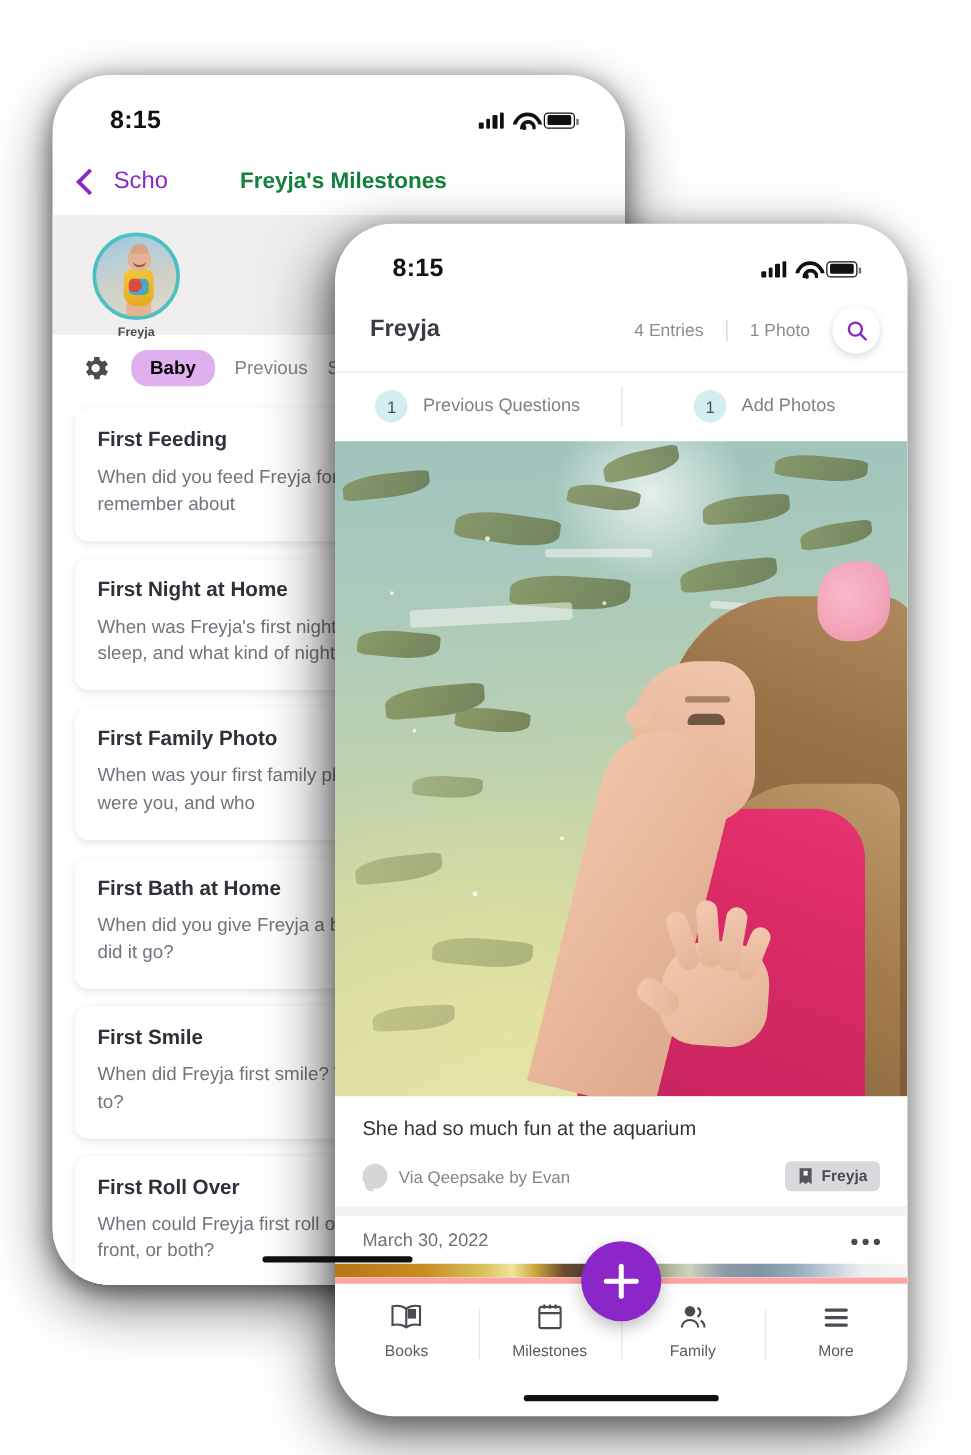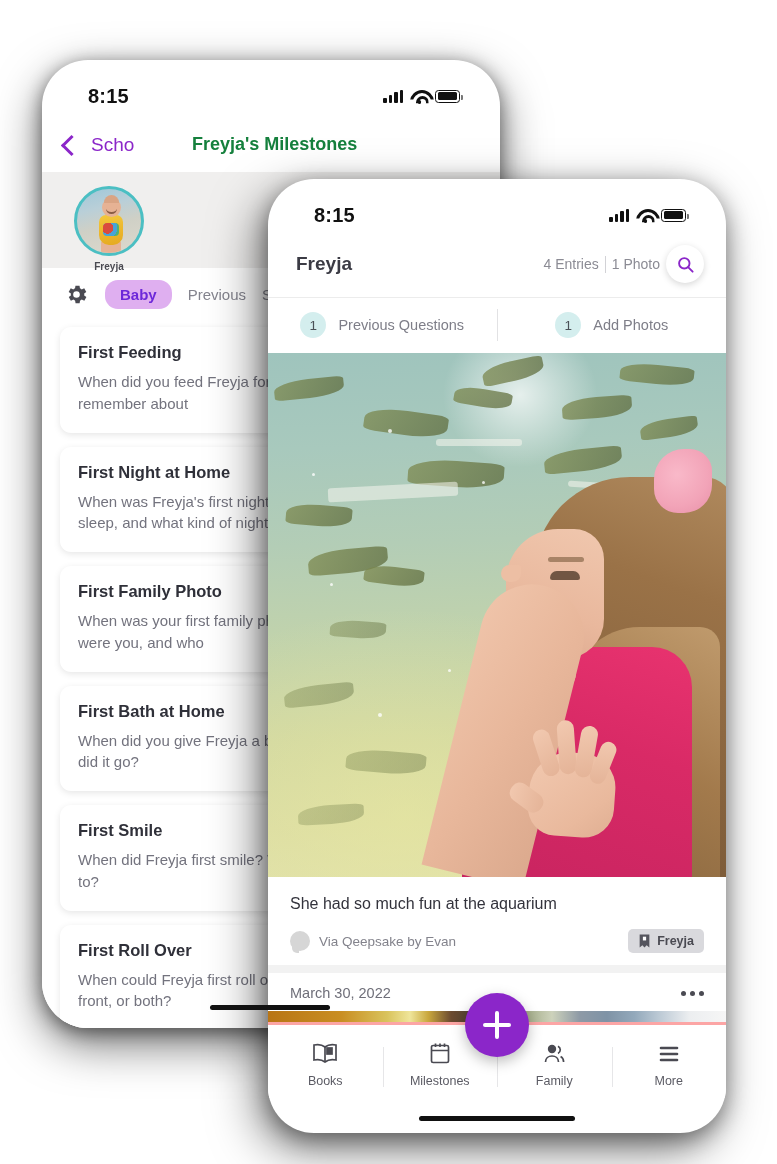--- a/index.html
+++ b/index.html
@@ -72,35 +72,35 @@
   .av-head::before{content:"";position:absolute;left:2px;top:-3px;width:15px;height:8px;background:#d9a484;border-radius:8px 8px 0 0;}
   .av-head::after{content:"";position:absolute;left:4px;top:10px;width:11px;height:4px;
     border-bottom:2px solid #8a5c44; border-radius:0 0 8px 8px;}
   .av-legs{position:absolute;left:24px;top:53px;width:20px;height:14px;
     background:#e6b294;border-radius:0 0 5px 5px;}
   .avatar-name { font-size: 10px; font-weight: bold; color: #4a4a52; margin-top: 5px; }
 
   .tabs-row { display: flex; align-items: center; gap: 16px; padding: 12px 0 12px 22px; background:#fff; }
   .gear { width: 25px; height: 25px; position: relative; flex: none; }
   .gear svg { width: 25px; height: 25px; display:block; }
-  .tab-pill { font-size: 15px; font-weight: bold; color: #6d28d9;
+  .tab-pill { font-size: 15px; font-weight: bold; color: #000000;
     background: #dfaff0; border-radius: 13px; padding: 6px 15px; }
   .tab-plain { font-size: 15px; color: #84848e; white-space: nowrap; }
 
   .cards { padding: 6px 18px 0 18px; background:#fff; }
   .card { background:#fff; border-radius: 11px; padding: 16px 18px 18px 18px;
     box-shadow: 0 2px 7px rgba(0,0,0,0.10); margin-bottom: 14px; }
   .card-title { font-size: 16.5px; font-weight: bold; color: #2f3039; margin-bottom: 9px; }
   .card-body { font-size: 15px; line-height: 1.45; color: #73737e; }
 
   
   .fp-header { display:flex; align-items:center; justify-content:space-between;
     padding: 6px 22px 14px 28px; border-bottom: 1px solid #ececec; }
   .fp-name { font-size: 19px; font-weight: bold; color: #3b3b44; }
-  .fp-right { display:flex; align-items:center; gap: 6px; }
+  .fp-right { display:flex; align-items:center; gap: 18px; }
   .fp-meta { font-size: 14px; color: #8b8b94; }
   .fp-divider { width:1px; height:17px; background:#d2d2d6; }
   .search-btn { width: 38px; height: 38px; border-radius: 50%; background:#fff;
     box-shadow: 0 2px 7px rgba(0,0,0,0.16); display:flex; align-items:center; justify-content:center; }
   .search-btn svg { width: 19px; height: 19px; }
 
   .action-row { display:flex; align-items:center; padding: 11px 0 12px 0; }
   .action { flex:1; display:flex; align-items:center; justify-content:center; gap: 12px; }
   .badge { width: 26px; height: 26px; border-radius:50%; background:#d4eeee;
     color:#4b5157; font-size: 13.5px; display:flex; align-items:center; justify-content:center; }
@@ -171,21 +171,21 @@
   .date-txt { font-size: 14.5px; color: #6f6f79; }
   .dots { display:flex; gap: 4px; }
   .dots i { width: 5px; height: 5px; background:#4a4a52; border-radius:50%; display:block; }
 
   .next-photo { height: 11px; width: 100%;
     background: linear-gradient(90deg,#b87515 0%,#c98e22 16%,#d9c35c 26%,#efe59a 31%,#c9a73d 35%,
       #6b4a30 40%,#4f4232 45%,#7d8468 51%,#a8b08e 57%,#cdd2bb 62%,#8e9aa6 68%,
       #7f93a6 74%,#93a9bb 80%,#b9c7d3 85%,#eceef0 92%,#f6f6f6 100%); }
 
   .tabbar { display:flex; align-items:flex-end; height: 76px; background:#fff;
-    border-top:3px solid #fca5a5; padding-bottom: 10px; }
+    border-top:5px solid #fca5a5; padding-bottom: 10px; }
   .tabitem { flex:1; display:flex; flex-direction:column; align-items:center; gap: 7px; position:relative; }
   .tabitem + .tabitem::before{content:"";position:absolute;left:0;top:6px;width:1px;height:40px;background:#e6e6e8;}
   .tabitem svg { width: 30px; height: 26px; display:block; }
   .tablabel { font-size: 12.5px; color: #5b5b64; }
 
   .fab { position:absolute; left: 50%; transform: translateX(-50%); top: 814px;
     width: 64px; height: 64px; border-radius: 50%; background:#8B26C9;
     display:flex; align-items:center; justify-content:center;
     box-shadow: 0 5px 14px rgba(0,0,0,0.26); z-index: 12; }
   .fab::before{content:"";position:absolute;width:28px;height:4.5px;background:#fff;border-radius:2px;}

